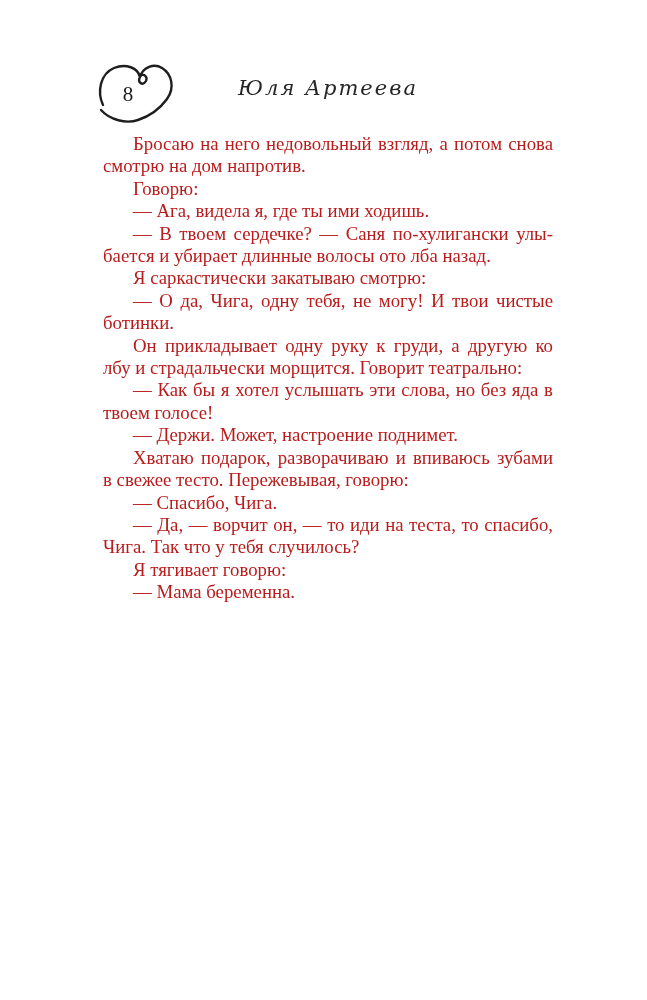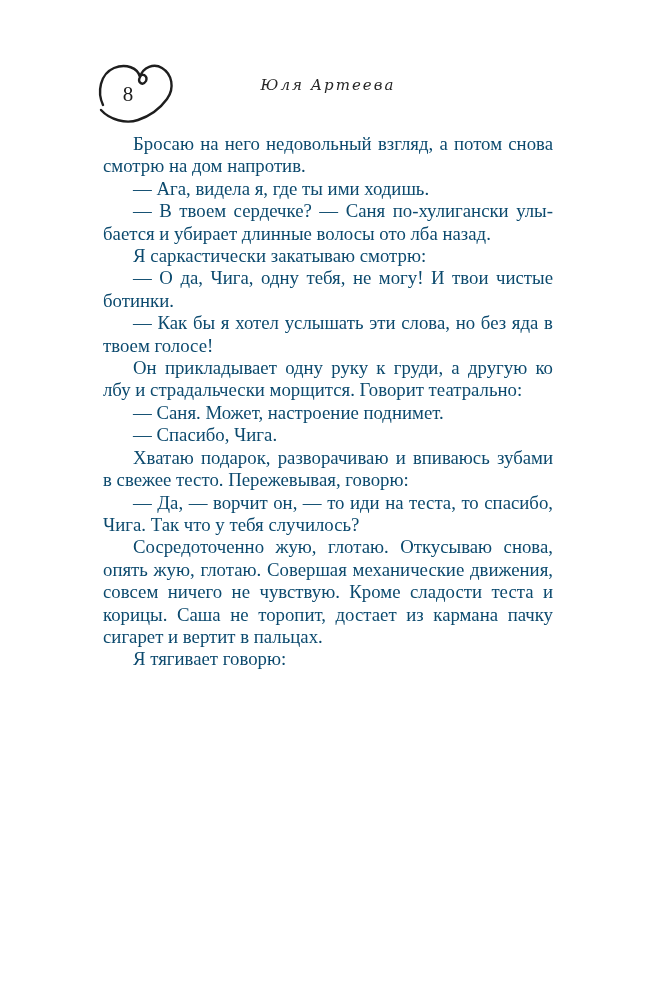--- a/index.html
+++ b/index.html
@@ -41,31 +41,31 @@
     color: #1e1e1e;
   }
   .author {
     position: absolute;
     left: 103px;
     top: 76px;
     width: 450px;
     text-align: center;
     font-family: "DejaVu Serif", serif;
     font-style: italic;
-    font-size: 15px;
+    font-size: 21px;
     letter-spacing: 2px;
     color: #262626;
   }
   
   .body-text {
     position: absolute;
     left: 103px;
     top: 133px;
     width: 450px;
-    color: #0c4a6e;
+    color: #b91c1c;
   }
   .body-text p {
     margin: 0;
     padding: 0;
     text-indent: 30px;
     text-align: justify;
     font-family: "Liberation Serif", serif;
     font-size: 18.8px;
     line-height: 22.4px;
     hyphens: manual;
@@ -89,27 +89,28 @@
                  C 65 52, 53 59, 44 62
                  C 32 66, 16 62, 7 52"></path>
       </svg>
       <span class="page-num">8</span>
     </div>
     <div class="author">Юля Артеева</div>
   </header>
 
   <main class="body-text">
     <p>Бросаю на него недовольный взгляд, а потом снова смотрю на дом напротив.</p>
+    <p>Говорю:</p>
     <p>— Ага, видела я, где ты ими ходишь.</p>
     <p>— В твоем сердечке? — Саня по-хулигански улы­бается и убирает длинные волосы ото лба назад.</p>
     <p>Я саркастически закатываю смотрю:</p>
     <p>— О да, Чига, одну тебя, не могу! И твои чистые ботинки.</p>
+    <p>Он прикладывает одну руку к груди, а другую ко лбу и страдальчески морщится. Говорит театрально:</p>
     <p>— Как бы я хотел услышать эти слова, но без яда в твоем голосе!</p>
-    <p>Он прикладывает одну руку к груди, а другую ко лбу и страдальчески морщится. Говорит театрально:</p>
-    <p>— Саня. Может, настроение поднимет.</p>
+    <p>— Держи. Может, настроение поднимет.</p>
+    <p>Хватаю подарок, разворачиваю и впиваюсь зубами в свежее тесто. Пережевывая, говорю:</p>
     <p>— Спасибо, Чига.</p>
-    <p>Хватаю подарок, разворачиваю и впиваюсь зубами в свежее тесто. Пережевывая, говорю:</p>
     <p>— Да, — ворчит он, — то иди на теста, то спасибо, Чига. Так что у тебя случилось?</p>
-    <p>Сосредоточенно жую, глотаю. Откусываю снова, опять жую, глотаю. Совершая механические движе­ния, совсем ничего не чувствую. Кроме сладости теста и корицы. Саша не торопит, достает из кармана пачку сигарет и вертит в пальцах.</p>
     <p>Я тягивает говорю:</p>
+    <p>— Мама беременна.</p>
   </main>
 
 </div>
 
 </body></html>

